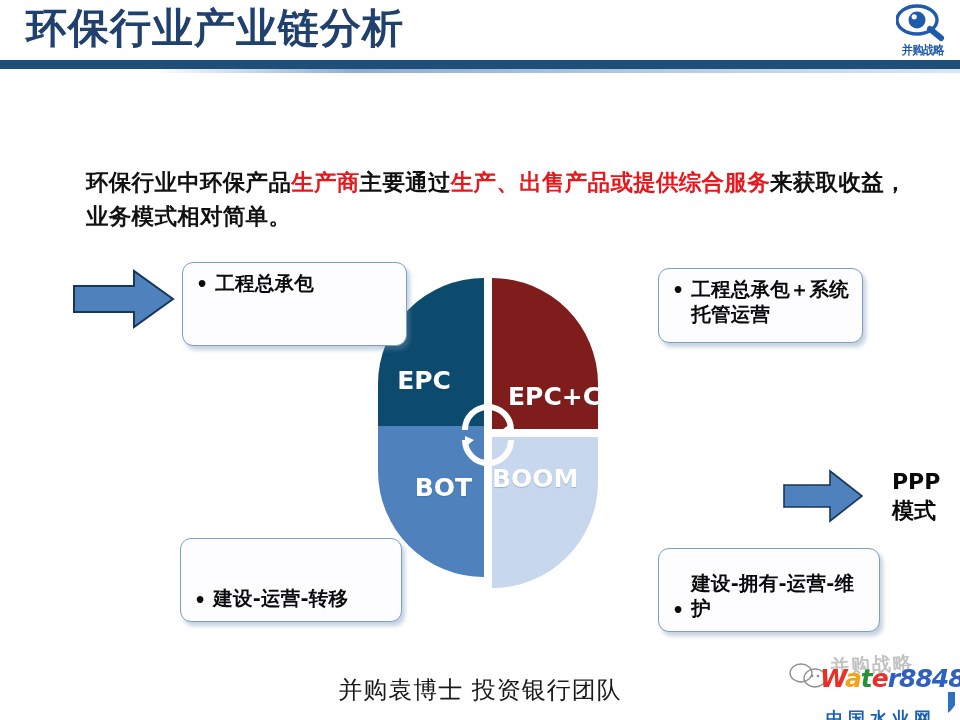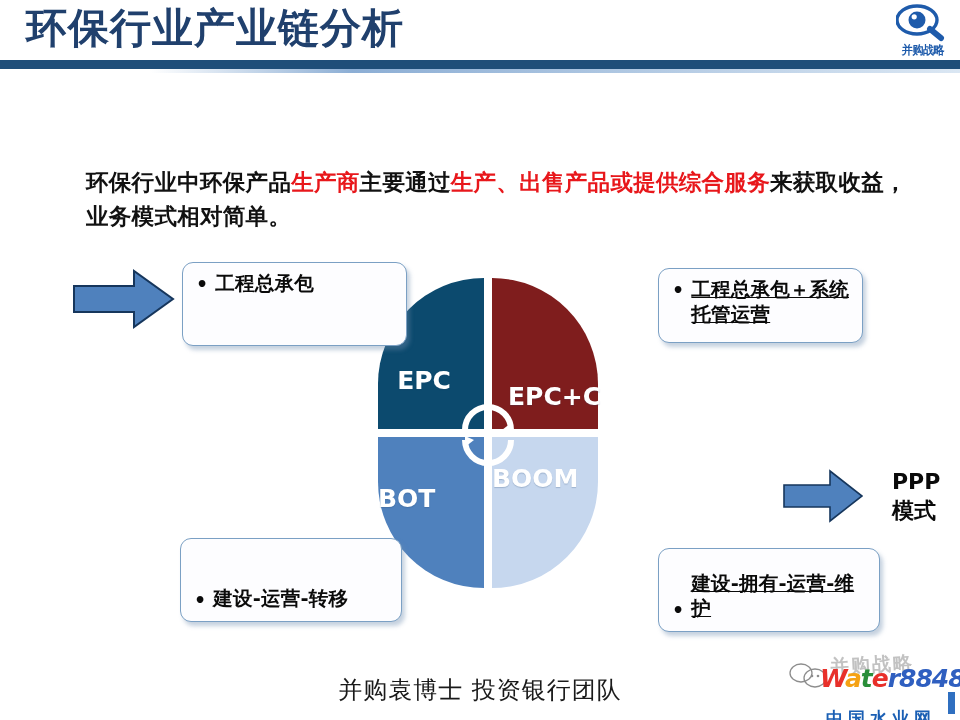--- a/index.html
+++ b/index.html
@@ -10,20 +10,21 @@
   }
   body {
     font-family: "DejaVu Sans", "Liberation Sans", sans-serif;
   }
   #slide {
     position: relative;
     width: 960px;
     height: 720px;
     background: #ffffff;
     overflow: hidden;
+    border-radius: 32px;
   }
 
   
   .hdr-title {
     position: absolute;
     left: 26px;
     top: 4px;
     font-size: 41px;
     font-weight: 900;
     letter-spacing: 1px;
@@ -140,26 +141,26 @@
   .q-epcc {
     left: 114px; top: 0;
     background: #7f1d1d;
     border-radius: 0 106px 0 0;
     align-items: flex-end;
     padding-bottom: 18px;
     justify-content: flex-start;
     padding-left: 16px;
   }
   .q-bot {
-    left: 0; top: 159px;
+    left: 0; top: 148px;
     background: #4f81bd;
     border-radius: 0 0 0 106px;
     align-items: flex-start;
     padding-top: 48px;
-    justify-content: flex-start;
+    justify-content: flex-end;
     padding-right: 12px;
   }
   .q-boom {
     left: 114px; top: 159px;
     background: #c6d7ee;
     border-radius: 0 0 106px 0;
     align-items: flex-start;
     padding-top: 28px;
     justify-content: flex-start;
   }
@@ -189,21 +190,21 @@
     line-height: 1.28;
     letter-spacing: 0.2px;
     display: flex;
     padding: 9px 13px;
   }
   .box .bullet { margin-right: 7px; font-size: 19px; line-height: 1.28; }
   .box-tl { left: 182px; top: 262px; width: 225px; height: 84px; align-items: flex-start; justify-content: flex-start; }
   .box-tr { left: 658px; top: 268px; width: 205px; height: 75px; align-items: flex-start; justify-content: flex-end; }
   .box-bl { left: 180px; top: 538px; width: 222px; height: 84px; align-items: flex-end; justify-content: flex-start; }
   .box-br { left: 658px; top: 548px; width: 222px; height: 84px; align-items: flex-end; justify-content: flex-end; }
-  .box-tr .txt, .box-br .txt { text-align: left; text-decoration: underline; }
+  .box-tr .txt, .box-br .txt { text-align: left; }
 
   
   .arrow { position: absolute; }
   .arrow-left { left: 72px; top: 268px; }
   .arrow-right { left: 782px; top: 468px; }
   .ppp {
     position: absolute;
     left: 872px;
     top: 468px;
     font-size: 22px;

